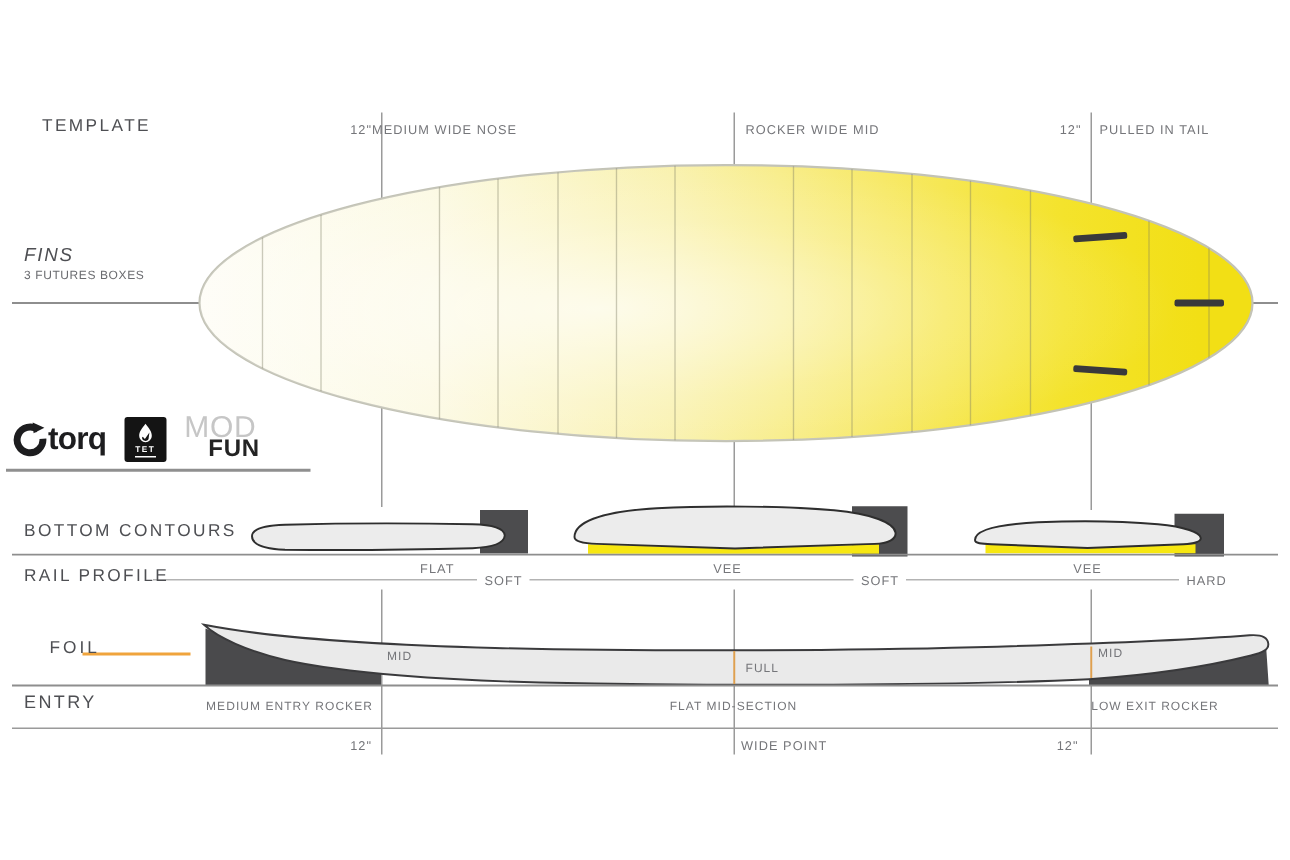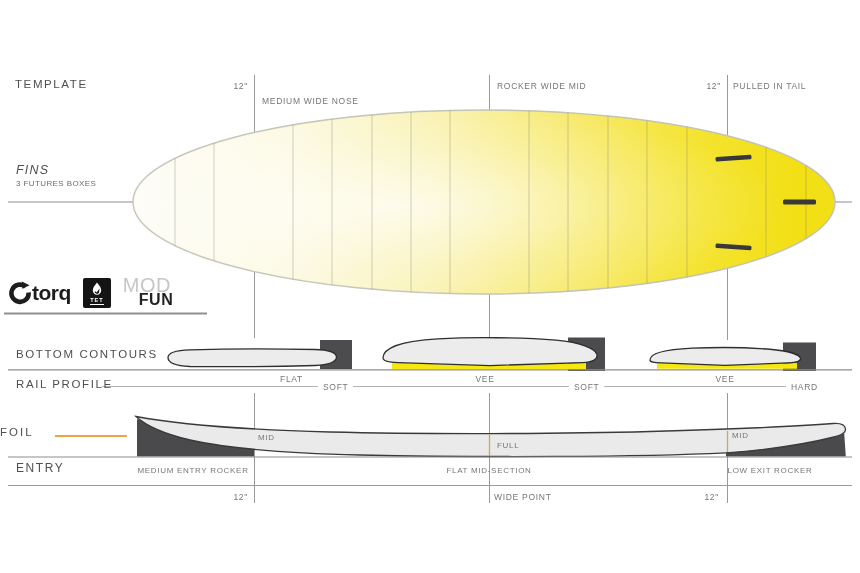--- a/index.html
+++ b/index.html
@@ -127,23 +127,23 @@
                C640,457 480,457.5 360,455 C300,453.5 230,449 190,440
                C165,434 145,425 136,416.5 Z" fill="#eaeaea" stroke="#3a3a3c" stroke-width="1.3"></path>
       <line x1="489.5" y1="434" x2="489.5" y2="456" stroke="#DFA04F" stroke-width="1.3"></line>
       <line x1="727.5" y1="431" x2="727.5" y2="452" stroke="#DFA04F" stroke-width="1.3"></line>
     </g>
 
     <line x1="8" y1="457" x2="852" y2="457" stroke="#8e8e8e" stroke-width="1.2"></line>
     <line x1="8" y1="485.5" x2="852" y2="485.5" stroke="#9a9a9a" stroke-width="1"></line>
   </svg>
 
-  <div class="lbl" style="left:15px;top:78px;">TEMPLATE</div>
+  <div class="lbl" style="left:28px;top:78px;">TEMPLATE</div>
   <div class="ann rt" style="left:224px;top:81px;width:24px;">12"</div>
-  <div class="ann" style="left:262px;top:81px;margin-top:15px;">MEDIUM WIDE NOSE</div>
+  <div class="ann" style="left:248px;top:81px;">MEDIUM WIDE NOSE</div>
   <div class="ann" style="left:497px;top:81px;">ROCKER WIDE MID</div>
   <div class="ann rt" style="left:697px;top:81px;width:24px;">12"</div>
   <div class="ann" style="left:733px;top:81px;">PULLED IN TAIL</div>
 
   <div class="lbl" style="left:16px;top:163px;letter-spacing:1.2px;font-size:12.5px;font-style:italic;">FINS</div>
   <div class="sub" style="left:16px;top:179px;">3 FUTURES BOXES</div>
 
   <div class="logos">
     <svg width="24" height="24" viewBox="0 0 24 24">
       <path d="M17.5,5.6 A8.6,8.6 0 1 0 20.6,11.5" fill="none" stroke="#1d1d1f" stroke-width="4.6"></path>
@@ -166,21 +166,21 @@
   <div class="lbl" style="left:16px;top:348px;">BOTTOM  CONTOURS</div>
   <div class="ann ctr" style="left:203px;top:374px;width:100px;text-align:right;">FLAT</div>
   <div class="ann ctr" style="left:435px;top:374px;width:100px;">VEE</div>
   <div class="ann ctr" style="left:675px;top:374px;width:100px;">VEE</div>
 
   <div class="lbl" style="left:16px;top:378px;">RAIL PROFILE</div>
   <div class="ann onl" style="left:318px;top:381.5px;">SOFT</div>
   <div class="ann onl" style="left:569px;top:381.5px;">SOFT</div>
   <div class="ann onl" style="left:786px;top:381.5px;">HARD</div>
 
-  <div class="lbl" style="left:0;top:426px;letter-spacing:2px;">FOIL</div>
+  <div class="lbl" style="left:33px;top:426px;letter-spacing:2px;">FOIL</div>
   <div class="ann" style="left:258px;top:433px;font-size:8px;">MID</div>
   <div class="ann" style="left:497px;top:441px;font-size:8px;">FULL</div>
   <div class="ann" style="left:732px;top:431px;font-size:8px;">MID</div>
 
   <div class="lbl" style="left:16px;top:461px;font-size:12px;">ENTRY</div>
   <div class="ann ctr" style="left:113px;top:466px;width:160px;font-size:8px;">MEDIUM ENTRY ROCKER</div>
   <div class="ann ctr" style="left:409px;top:466px;width:160px;font-size:8px;">FLAT MID-SECTION</div>
   <div class="ann ctr" style="left:690px;top:466px;width:160px;font-size:8px;">LOW EXIT ROCKER</div>
 
   <div class="ann rt" style="left:224px;top:492px;width:24px;">12"</div>

